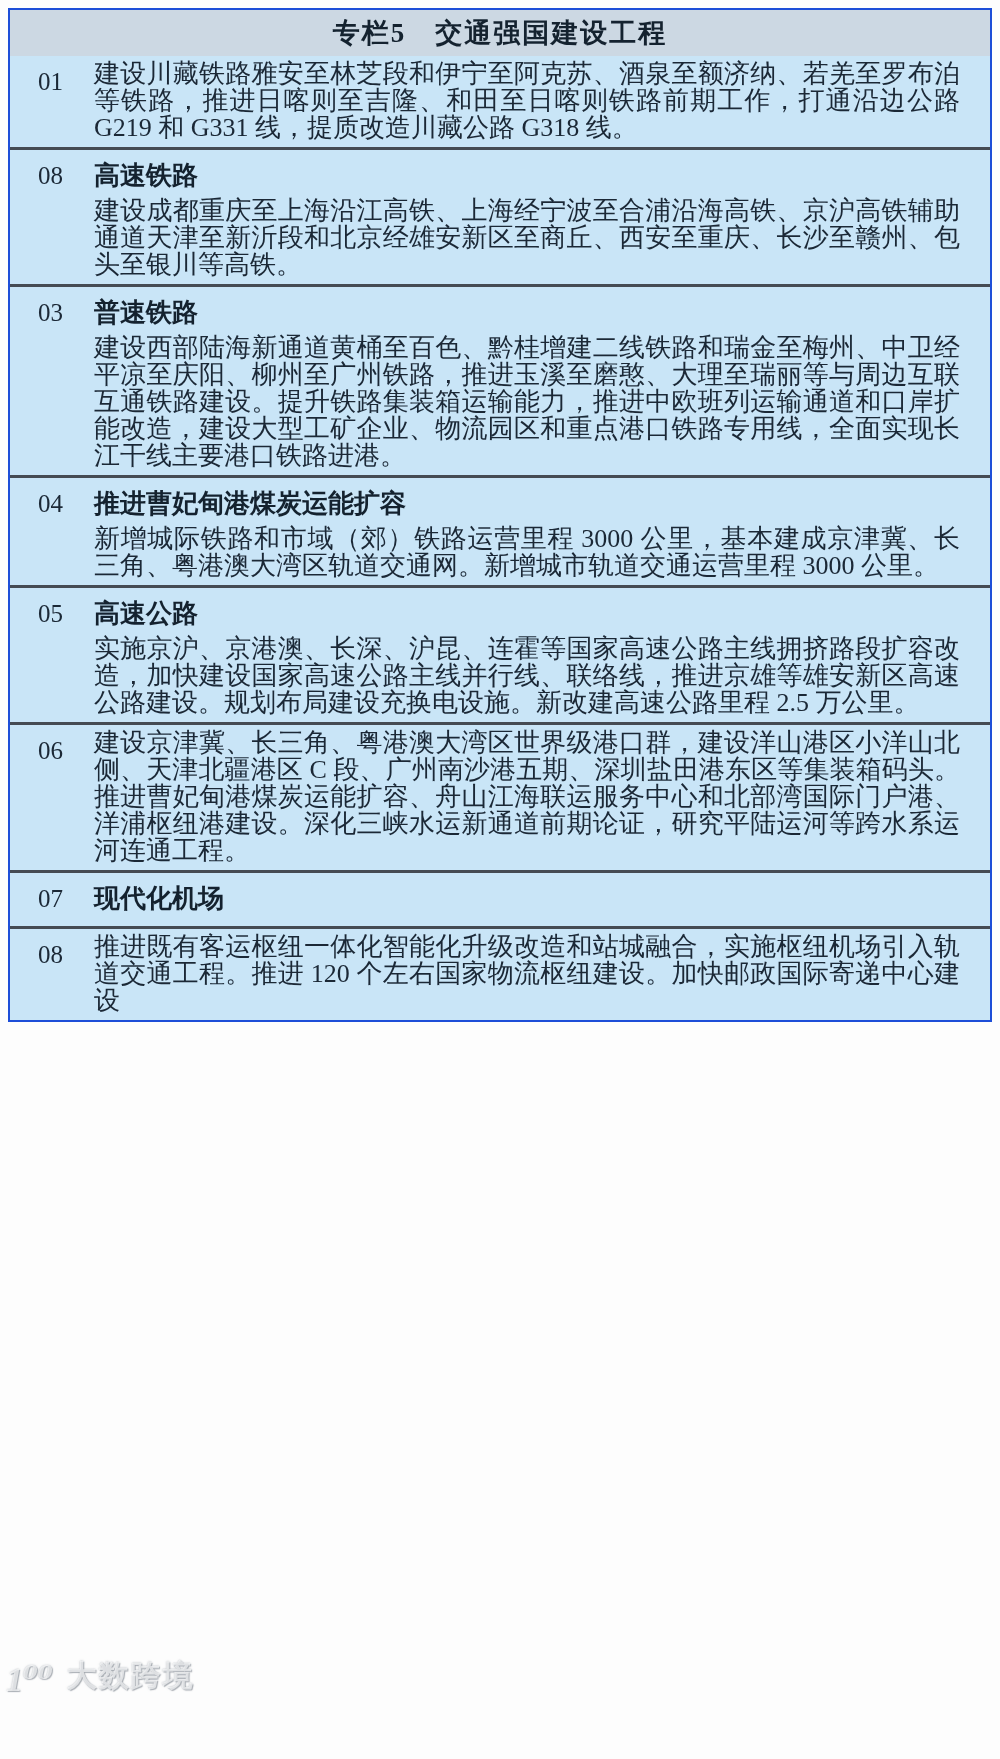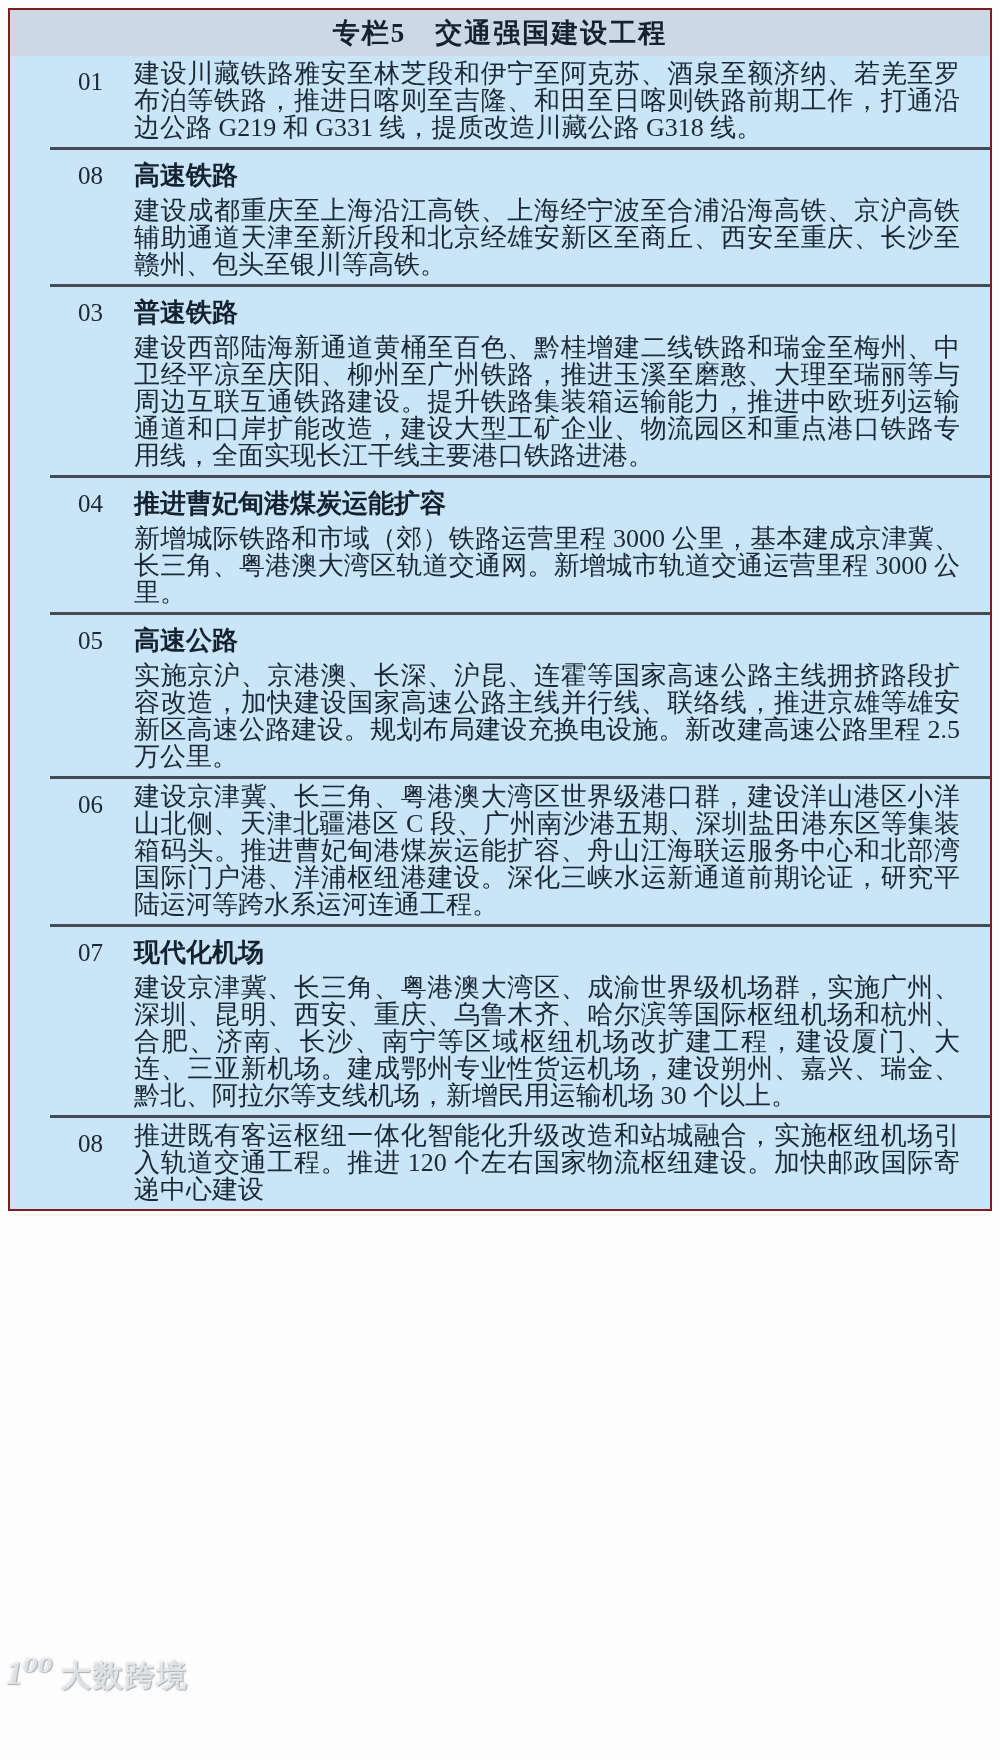--- a/index.html
+++ b/index.html
@@ -11,40 +11,39 @@
     background: #fdfdfd;
     overflow: hidden;
     font-family: "Liberation Serif", "DejaVu Serif", serif;
     color: #1b2836;
   }
   .box-table {
     position: absolute;
     left: 8px;
     top: 8px;
     width: 984px;
-    border: 2px solid #7f1d1d;
+    border: 2px solid #1d4ed8;
     background: #c9e5f7;
   }
   .box-header {
     height: 46px;
     line-height: 46px;
     text-align: center;
     font-size: 27px;
     font-weight: bold;
     letter-spacing: 2px;
     background: #ccd8e3;
     color: #14222f;
   }
   .section-row {
     display: flex;
     align-items: flex-start;
     border-top: 3px solid #454b53;
     padding: 4px 0 6px 0;
     background: #c9e5f7;
-    margin-left: 40px;
   }
   .section-num {
     width: 84px;
     padding-left: 28px;
     font-size: 25px;
     line-height: 43px;
     flex: 0 0 84px;
   }
   .section-content {
     flex: 1 1 auto;
@@ -60,22 +59,22 @@
     font-size: 26px;
     line-height: 27px;
     text-align: justify;
     color: #1b2836;
   }
   .watermark {
     position: absolute;
     left: 6px;
     top: 1656px;
     display: flex;
-    align-items: flex-start;
-    gap: 8px;
+    align-items: flex-end;
+    gap: 14px;
     color: rgba(255,255,255,0.68);
     text-shadow: 0 0 2px rgba(120,130,140,0.55), 1px 1px 1px rgba(90,100,110,0.45);
     pointer-events: none;
     z-index: 5;
   }
   .watermark-logo {
     font-size: 34px;
     font-weight: bold;
     font-style: italic;
     line-height: 34px;
@@ -138,21 +137,20 @@
       <div class="section-num">06</div>
       <div class="section-content">
         <div class="section-body">建设京津冀、长三角、粤港澳大湾区世界级港口群，建设洋山港区小洋山北侧、天津北疆港区 C 段、广州南沙港五期、深圳盐田港东区等集装箱码头。推进曹妃甸港煤炭运能扩容、舟山江海联运服务中心和北部湾国际门户港、洋浦枢纽港建设。深化三峡水运新通道前期论证，研究平陆运河等跨水系运河连通工程。</div>
       </div>
     </div>
 
     <div class="section-row">
       <div class="section-num">07</div>
       <div class="section-content">
         <div class="section-title">现代化机场</div>
-        <div class="section-body">建设京津冀、长三角、粤港澳大湾区、成渝世界级机场群，实施广州、深圳、昆明、西安、重庆、乌鲁木齐、哈尔滨等国际枢纽机场和杭州、合肥、济南、长沙、南宁等区域枢纽机场改扩建工程，建设厦门、大连、三亚新机场。建成鄂州专业性货运机场，建设朔州、嘉兴、瑞金、黔北、阿拉尔等支线机场，新增民用运输机场 30 个以上。</div>
       </div>
     </div>
 
     <div class="section-row">
       <div class="section-num">08</div>
       <div class="section-content">
         <div class="section-body">推进既有客运枢纽一体化智能化升级改造和站城融合，实施枢纽机场引入轨道交通工程。推进 120 个左右国家物流枢纽建设。加快邮政国际寄递中心建设</div>
       </div>
     </div>
 

